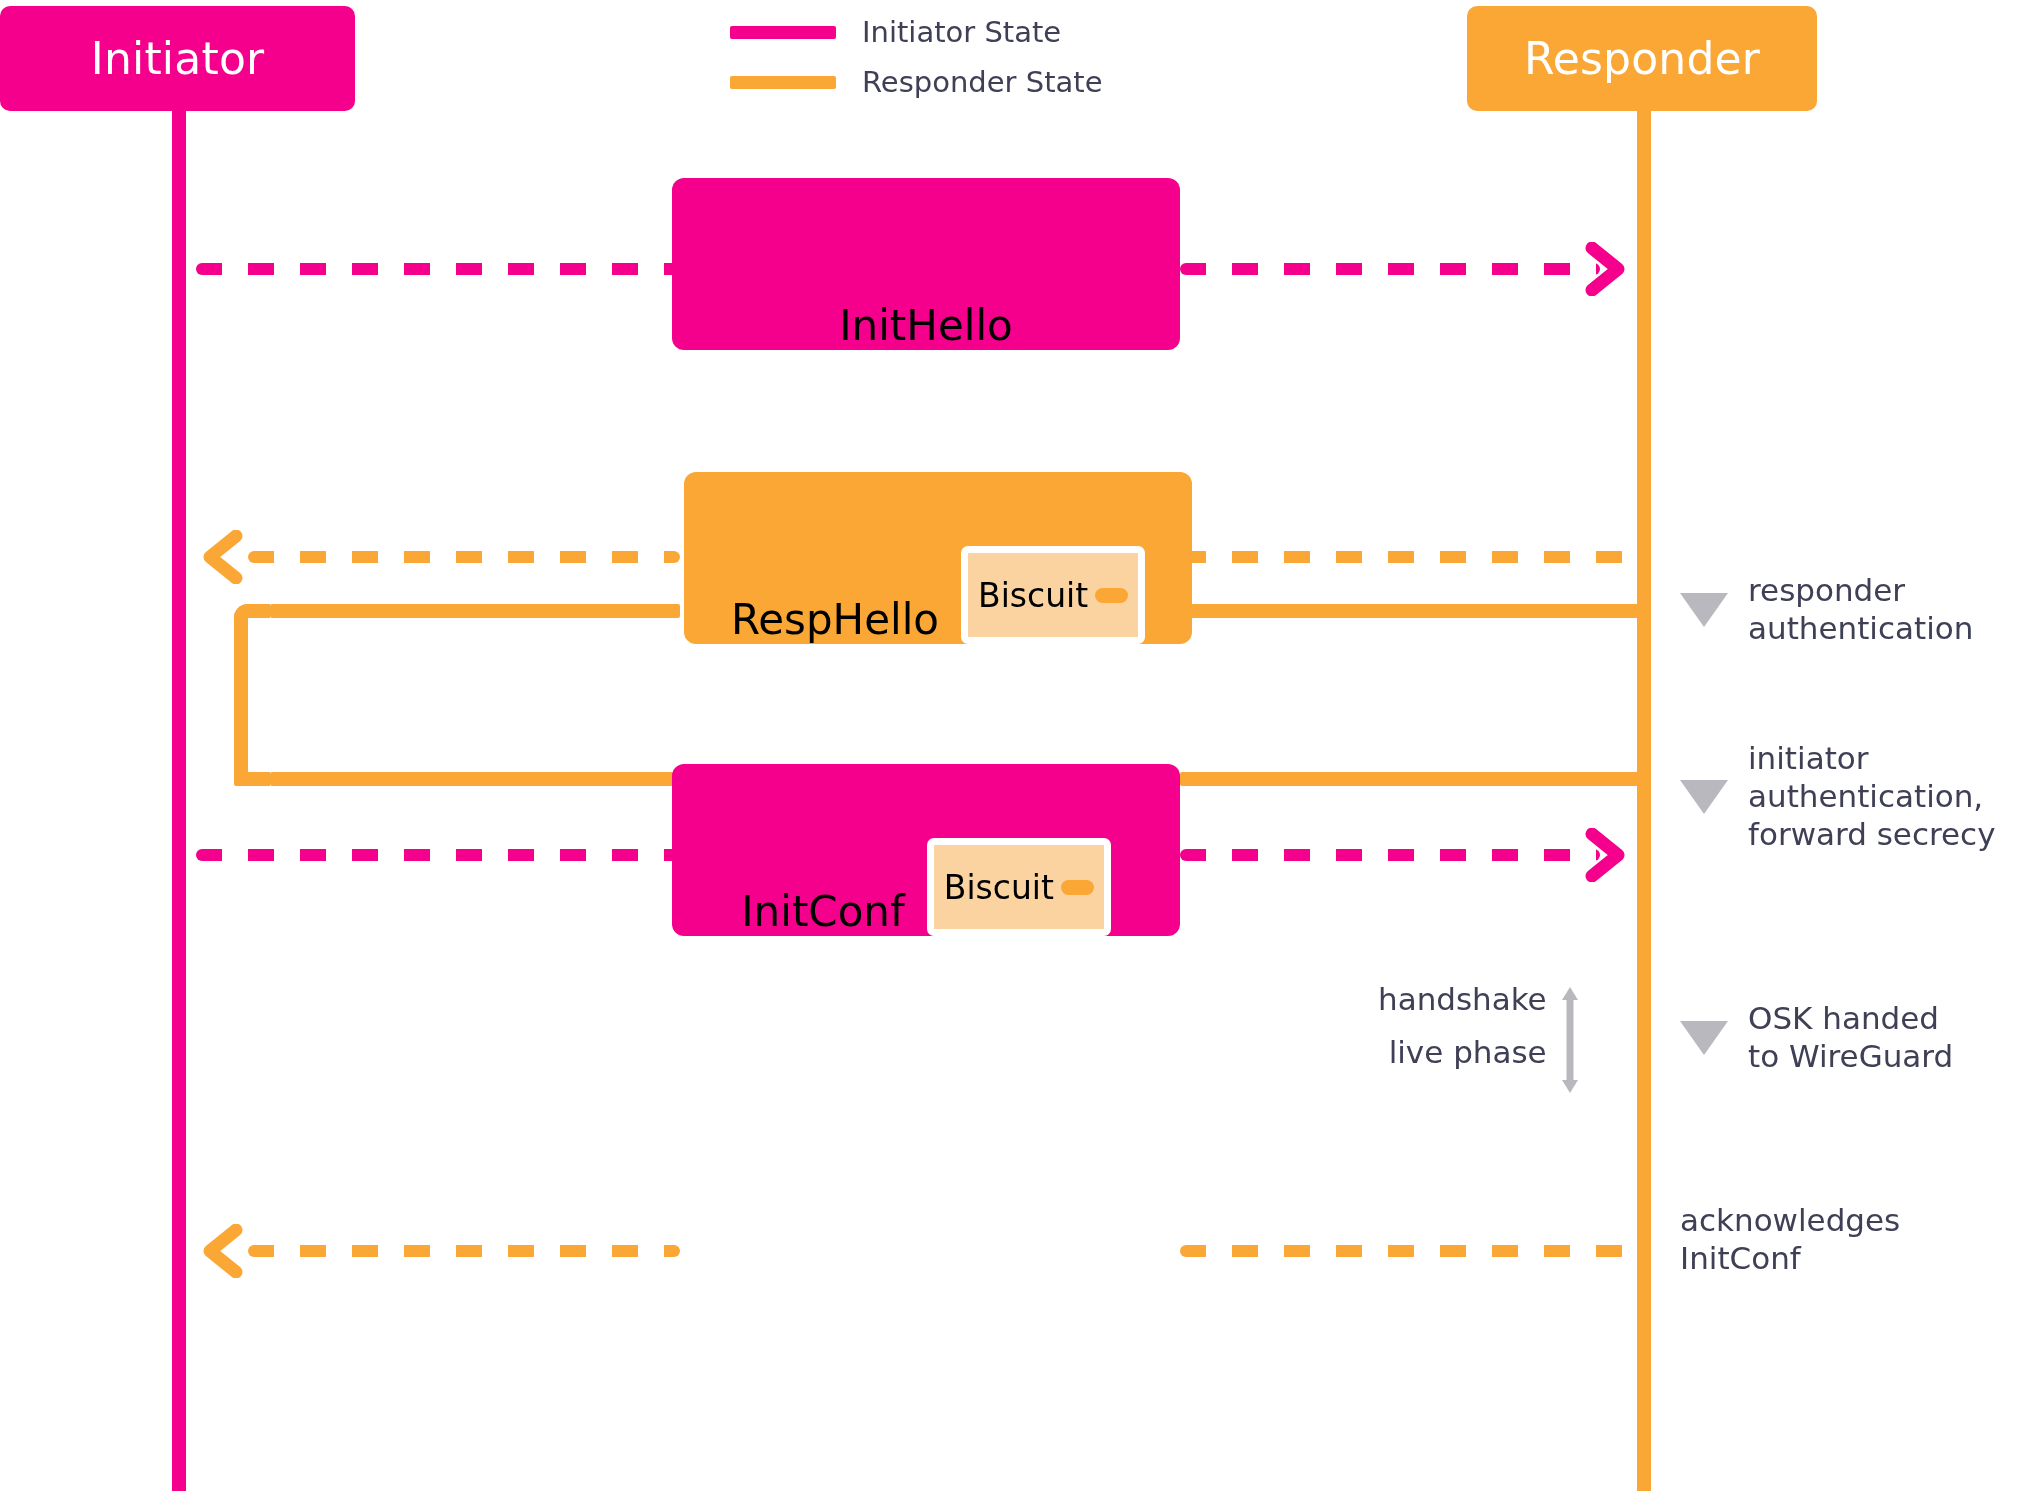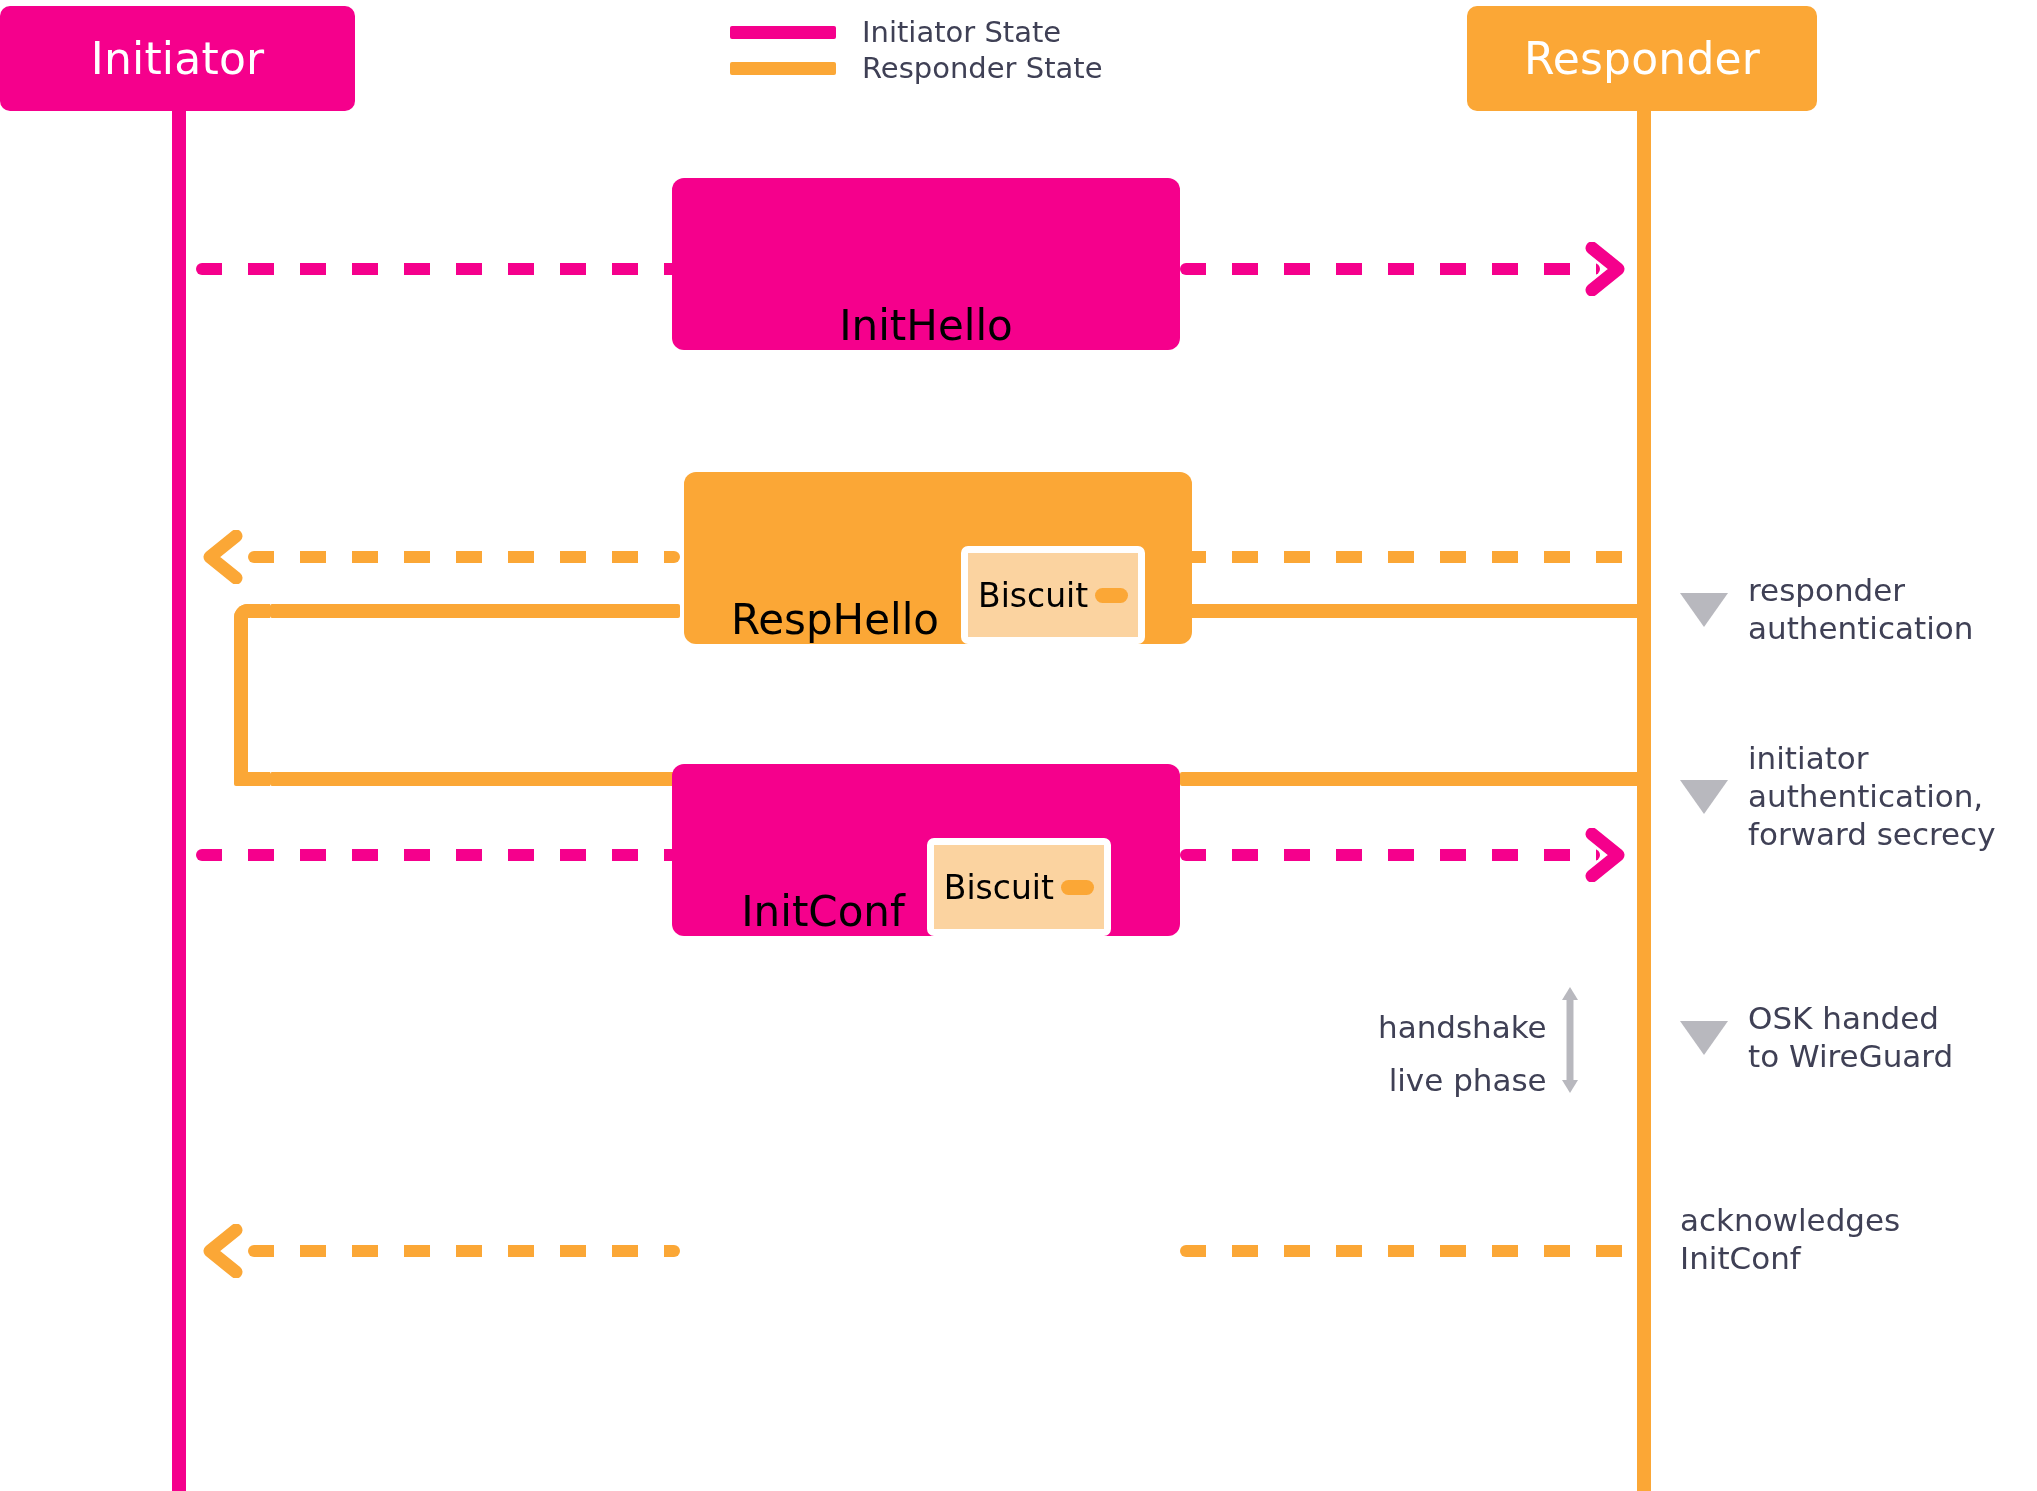--- a/index.html
+++ b/index.html
@@ -42,21 +42,21 @@
   .actor.init { left: 0px;    top: 6px; width: 355px; height: 105px; background: #F5008C; }
   .actor.resp { left: 1467px; top: 6px; width: 350px; height: 105px; background: #FBA736; }
 
   
   .legend {
     position: absolute;
     left: 730px;
     top: 14px;
     display: flex;
     flex-direction: column;
-    gap: 0;
+    gap: 14px;
   }
   .legend-row {
     display: flex;
     align-items: center;
     gap: 26px;
     height: 36px;
   }
   .legend-swatch { width: 106px; height: 13px; border-radius: 2px; }
   .legend-label {
     font-size: 29px;
@@ -161,21 +161,21 @@
     line-height: 1.22;
     color: #3F4055;
     white-space: pre-line;
   }
   .annot.no-tri { padding-left: 0; }
 
   
   .phase {
     position: absolute;
     display: flex;
-    align-items: flex-end;
+    align-items: flex-start;
     gap: 12px;
   }
   .phase-labels {
     display: flex;
     flex-direction: column;
     gap: 22px;
     align-items: flex-end;
   }
   .phase-label {
     font-size: 31px;

